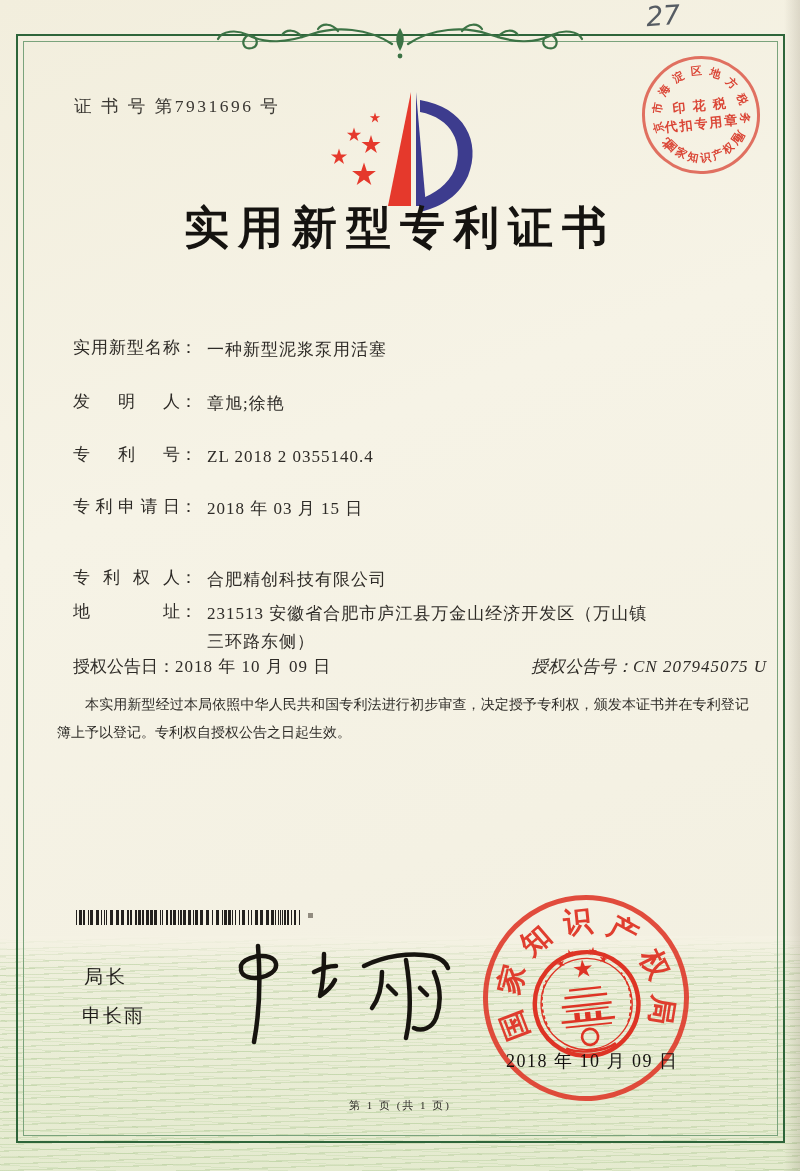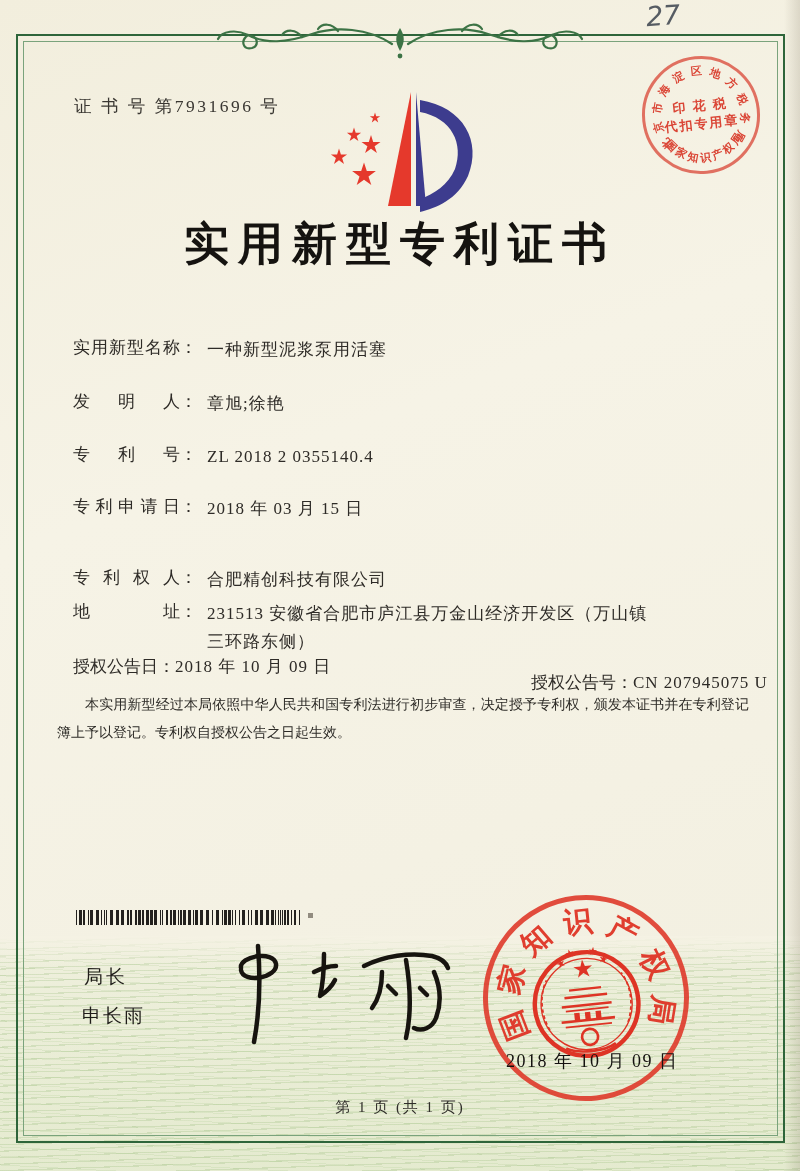--- a/index.html
+++ b/index.html
@@ -18,28 +18,28 @@
   }
   .border-outer{position:absolute;left:16px;top:34px;right:15px;bottom:28px;border:2.5px solid #2e653a;}
   .border-inner{position:absolute;left:23px;top:41px;right:22px;bottom:35px;border:1px solid #7aa37c;}
   .scan-shade{position:absolute;right:0;top:0;width:16px;height:100%;
     background:linear-gradient(90deg,rgba(0,0,0,0),rgba(120,110,90,.20));}
   .ornament{position:absolute;left:50%;top:20px;transform:translateX(-50%);}
   .cert-no{position:absolute;left:74px;top:94px;font-size:17.5px;letter-spacing:2.5px;color:#3a3732;}
   .note27{position:absolute;left:646px;top:0px;font-family:"DejaVu Sans",sans-serif;font-style:italic;
     font-size:27px;color:#565c63;transform:rotate(-4deg);}
   .logo{position:absolute;left:308px;top:86px;}
-  .title{position:absolute;left:0;right:0;top:214px;text-align:center;font-size:45px;font-weight:700;
+  .title{position:absolute;left:0;right:0;top:198px;text-align:center;font-size:45px;font-weight:700;
     letter-spacing:9px;color:#151310;}
   .frow{position:absolute;left:73px;font-size:17px;color:#2e2b27;}
   .flabel{display:inline-block;width:107px;text-align:justify;text-align-last:justify;vertical-align:top;font-weight:500;}
   .fcolon{vertical-align:top;font-weight:500;}
   .fvalue{margin-left:10px;vertical-align:top;display:inline-block;white-space:pre-line;max-width:545px;
     letter-spacing:1px;line-height:28px;}
-  .grant-right{position:absolute;left:458px;top:16px;white-space:nowrap;}
+  .grant-right{position:absolute;left:458px;top:0;white-space:nowrap;font-style:italic;}
   .paras{position:absolute;left:57px;top:691px;width:692px;font-size:14px;line-height:27.6px;
     text-align:justify;color:#2d2b27;}
   .paras p{margin:0;text-indent:2em;}
   .barcode{position:absolute;left:76px;top:910px;height:15px;display:flex;}
   .barcode i{display:block;height:100%;background:#23211e;}
   .barcode-dot{position:absolute;left:308px;top:913px;width:5px;height:5px;background:#928c80;}
   .signoff-title{position:absolute;left:84px;top:964px;font-size:19px;color:#1f1d19;letter-spacing:3px;}
   .signoff-name{position:absolute;left:82px;top:1003px;font-size:19px;color:#1f1d19;letter-spacing:2px;}
   .signature{position:absolute;left:196px;top:938px;}
   .stamp{position:absolute;left:642px;top:56px;width:112px;height:112px;border:3px solid rgba(216,60,44,.75);
@@ -47,21 +47,21 @@
   .stamp .cline{position:absolute;left:0;right:0;text-align:center;font-weight:700;font-size:13px;letter-spacing:2px;}
   .c1{top:38px;} .c2{top:56px;letter-spacing:1px;}
   .arc{position:absolute;inset:0;}
   .arc span{position:absolute;left:50%;top:50%;}
   .stamp .arc span{font-size:11px;font-weight:700;}
   .seal{position:absolute;left:483px;top:895px;width:196px;height:196px;border:5px solid rgba(222,52,37,.88);
     border-radius:50%;transform:rotate(-6deg);color:rgba(222,52,37,.95);}
   .seal .arc span{font-size:29px;font-weight:700;}
   .emblem{position:absolute;left:50%;top:53%;transform:translate(-50%,-50%);}
   .seal-date{position:absolute;left:506px;top:1049px;font-size:18px;letter-spacing:1.5px;color:#141210;}
-  .footer{position:absolute;left:0;right:0;top:1098px;text-align:center;font-size:15px;letter-spacing:2px;color:#2f2d29;}
+  .footer{position:absolute;left:0;right:0;top:1098px;text-align:center;font-size:11px;letter-spacing:2px;color:#2f2d29;}
   svg{display:block;}
 </style>
 </head>
 <body>
 
 <div class="wave"></div>
 <div class="border-outer"></div>
 <div class="border-inner"></div>
 
 <svg class="ornament" width="380" height="48" viewBox="0 0 380 48">

